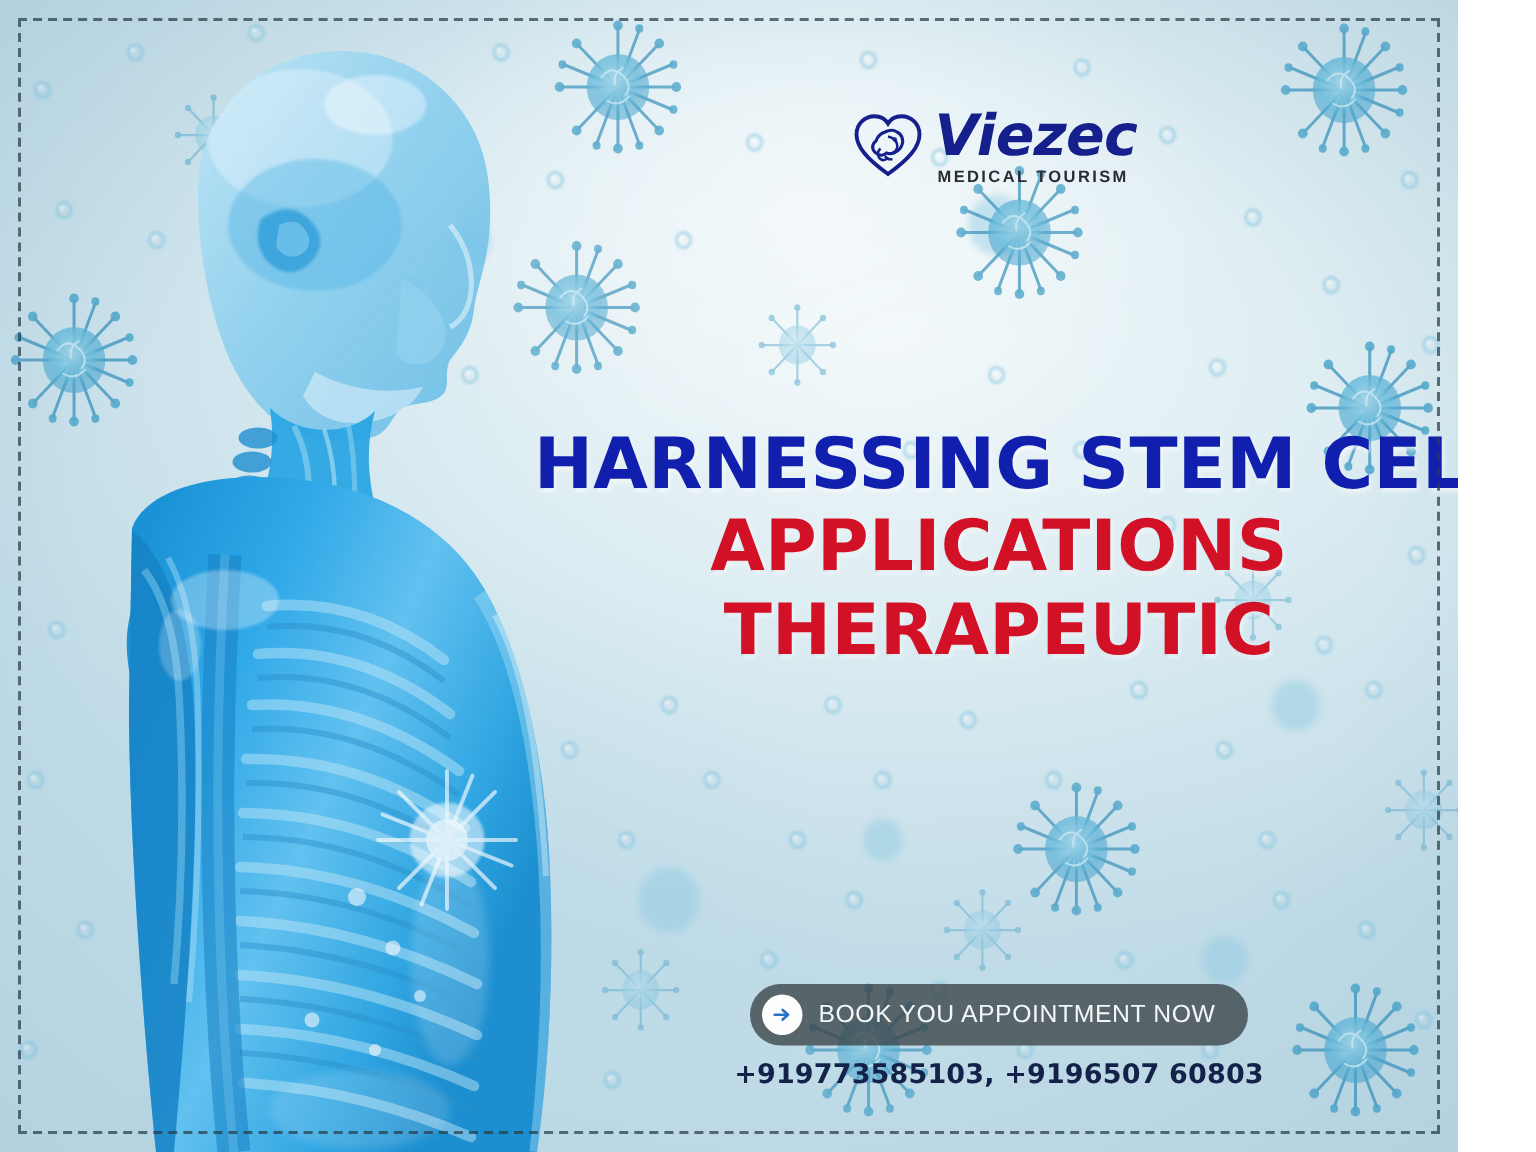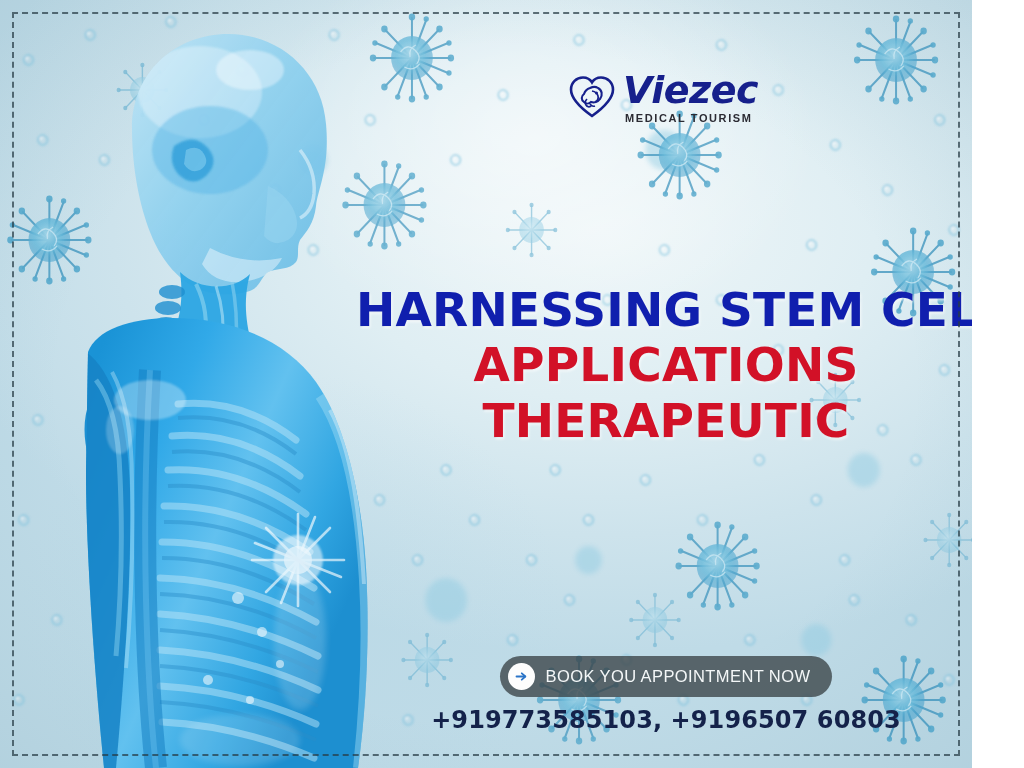--- a/index.html
+++ b/index.html
@@ -147,21 +147,21 @@
   .cta-label {
     color: #f4f7f8;
     font-size: 16.5px;
     font-weight: normal;
     letter-spacing: .4px;
     font-family: "Liberation Sans", sans-serif;
   }
   .cta-phones {
     margin-top: 9px;
     font-family: "DejaVu Sans", sans-serif;
-    font-size: 24px;
+    font-size: 18px;
     font-weight: bold;
     color: #14224a;
     letter-spacing: .1px;
   }
 </style>
 </head>
 <body>
 
 <div id="banner">
 

